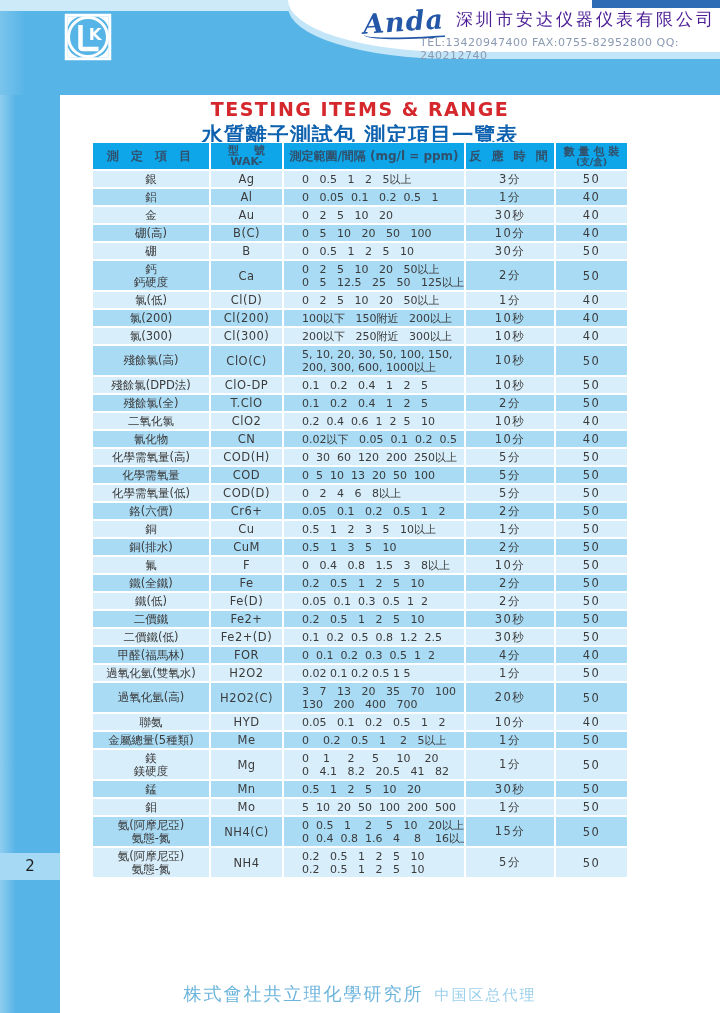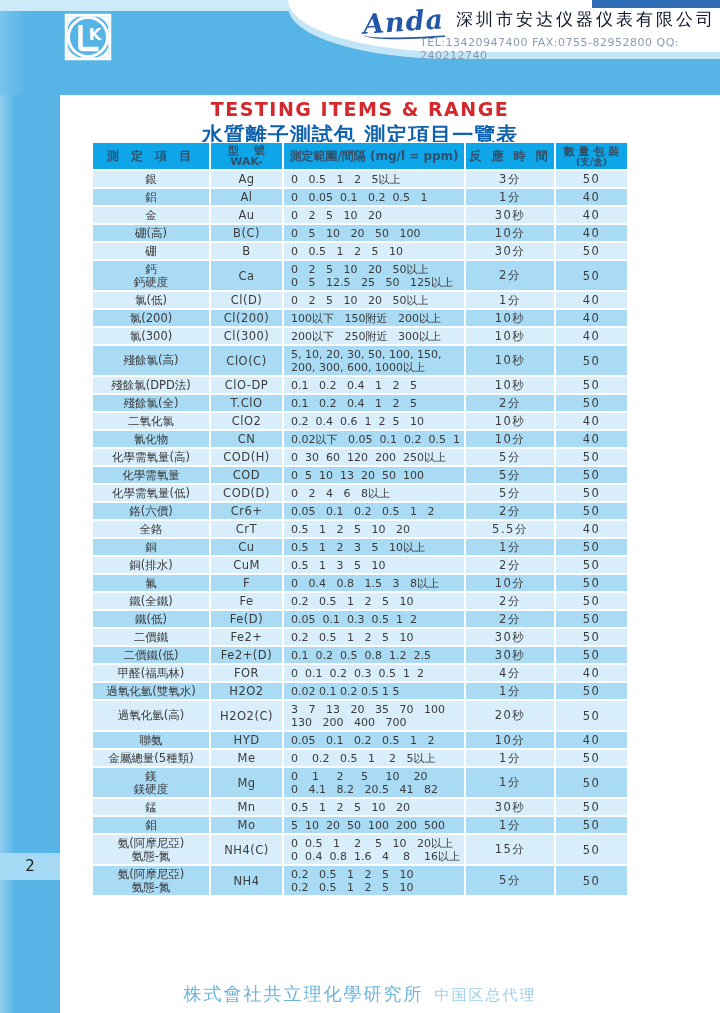--- a/index.html
+++ b/index.html
@@ -17,21 +17,21 @@
     position:absolute; top:0; right:0; width:432px; height:52px; background:#ffffff;
     border-bottom-left-radius:165px 52px; box-shadow:0 7px 0 #c2e5f7; z-index:3;
   }
   .brand-row { position:absolute; top:6px; left:75px; white-space:nowrap; }
   .anda {
     font-family:"DejaVu Serif","Liberation Serif",serif; font-style:italic; font-weight:bold;
     font-size:27px; color:#2457a7; letter-spacing:1px; display:inline-block; transform:rotate(-4deg);
     border-bottom:2px solid #2457a7; border-bottom-left-radius:90% 8px; padding-bottom:1px;
   }
   .company {
-    font-family:"DejaVu Serif","Liberation Serif",serif; font-size:17px; color:#0f172a;
+    font-family:"DejaVu Serif","Liberation Serif",serif; font-size:17px; color:#4c1d95;
     letter-spacing:3px; margin-left:12px; vertical-align:6px;
   }
   .contact { position:absolute; top:36px; left:132px; font-size:11px; color:#8a9ab3; letter-spacing:0.5px; }
   .lk-logo { position:absolute; top:13px; left:64px; width:48px; height:48px; z-index:5; }
   
   .side-band { position:absolute; top:95px; left:0; width:60px; height:918px;
     background:linear-gradient(90deg,#8fcdef 0px,#56b4e7 16px); }
   .page-num {
     position:absolute; top:853px; left:0; width:60px; height:27px; background:#a6daf4;
     color:#1e1e1e; font-size:15px; line-height:27px; text-align:center;
@@ -48,21 +48,21 @@
   th,td { border:1px solid #ffffff; padding:0; vertical-align:middle; overflow:hidden; }
   thead th { background:#0ea5e9; height:26px; color:#31506b; font-weight:bold; font-size:12px; }
   tbody tr { height:18px; }
   tbody tr.tall { height:31px; }
   tbody tr:nth-child(odd) td { background:#d8eefb; }
   tbody tr:nth-child(even) td { background:#a9dbf5; }
   td { color:#3b3b3b; font-size:11.5px; text-align:center; }
   .col-item { white-space:pre-line; line-height:13px; font-size:11.5px; }
   .col-model { letter-spacing:0.5px;margin-left:12px; }
   .col-range { text-align:left; }
-  .range-line { white-space:pre; font-size:11px; line-height:13px; padding-left:7px; }
+  .range-line { white-space:pre; font-size:11px; line-height:13px; padding-left:18px; }
   .col-time,.col-qty { letter-spacing:1.5px; }
   .hdr-sub { display:block; font-size:11px; font-weight:bold; line-height:11px; }
   .hdr-small { display:block; font-size:9.5px; font-weight:bold; line-height:10px; }
   .hdr-item { letter-spacing:4px; }
   .hdr-time { letter-spacing:3px; }
   
   .footer-line { position:absolute; top:887px; left:32px; width:536px; text-align:center;
     font-family:"DejaVu Serif","Liberation Serif",serif; white-space:nowrap; }
   .footer-main { font-size:18px; color:#6cb4dc; letter-spacing:2px; }
   .footer-sub { font-size:15px; color:#9bd0ec; letter-spacing:2px; margin-left:6px; }
@@ -285,29 +285,20 @@
             <tr>
               <td class="col-item">鉻(六價)</td>
               <td class="col-model">Cr6+</td>
               <td class="col-range">
                 <div class="range-line">0.05   0.1   0.2   0.5   1   2</div>
               </td>
               <td class="col-time">2分</td>
               <td class="col-qty">50</td>
             </tr>
             <tr>
-              <td class="col-item">全鉻</td>
-              <td class="col-model">CrT</td>
-              <td class="col-range">
-                <div class="range-line">0.5   1   2   5   10   20</div>
-              </td>
-              <td class="col-time">5.5分</td>
-              <td class="col-qty">40</td>
-            </tr>
-            <tr>
               <td class="col-item">銅</td>
               <td class="col-model">Cu</td>
               <td class="col-range">
                 <div class="range-line">0.5   1   2   3   5   10以上</div>
               </td>
               <td class="col-time">1分</td>
               <td class="col-qty">50</td>
             </tr>
             <tr>
               <td class="col-item">銅(排水)</td>

